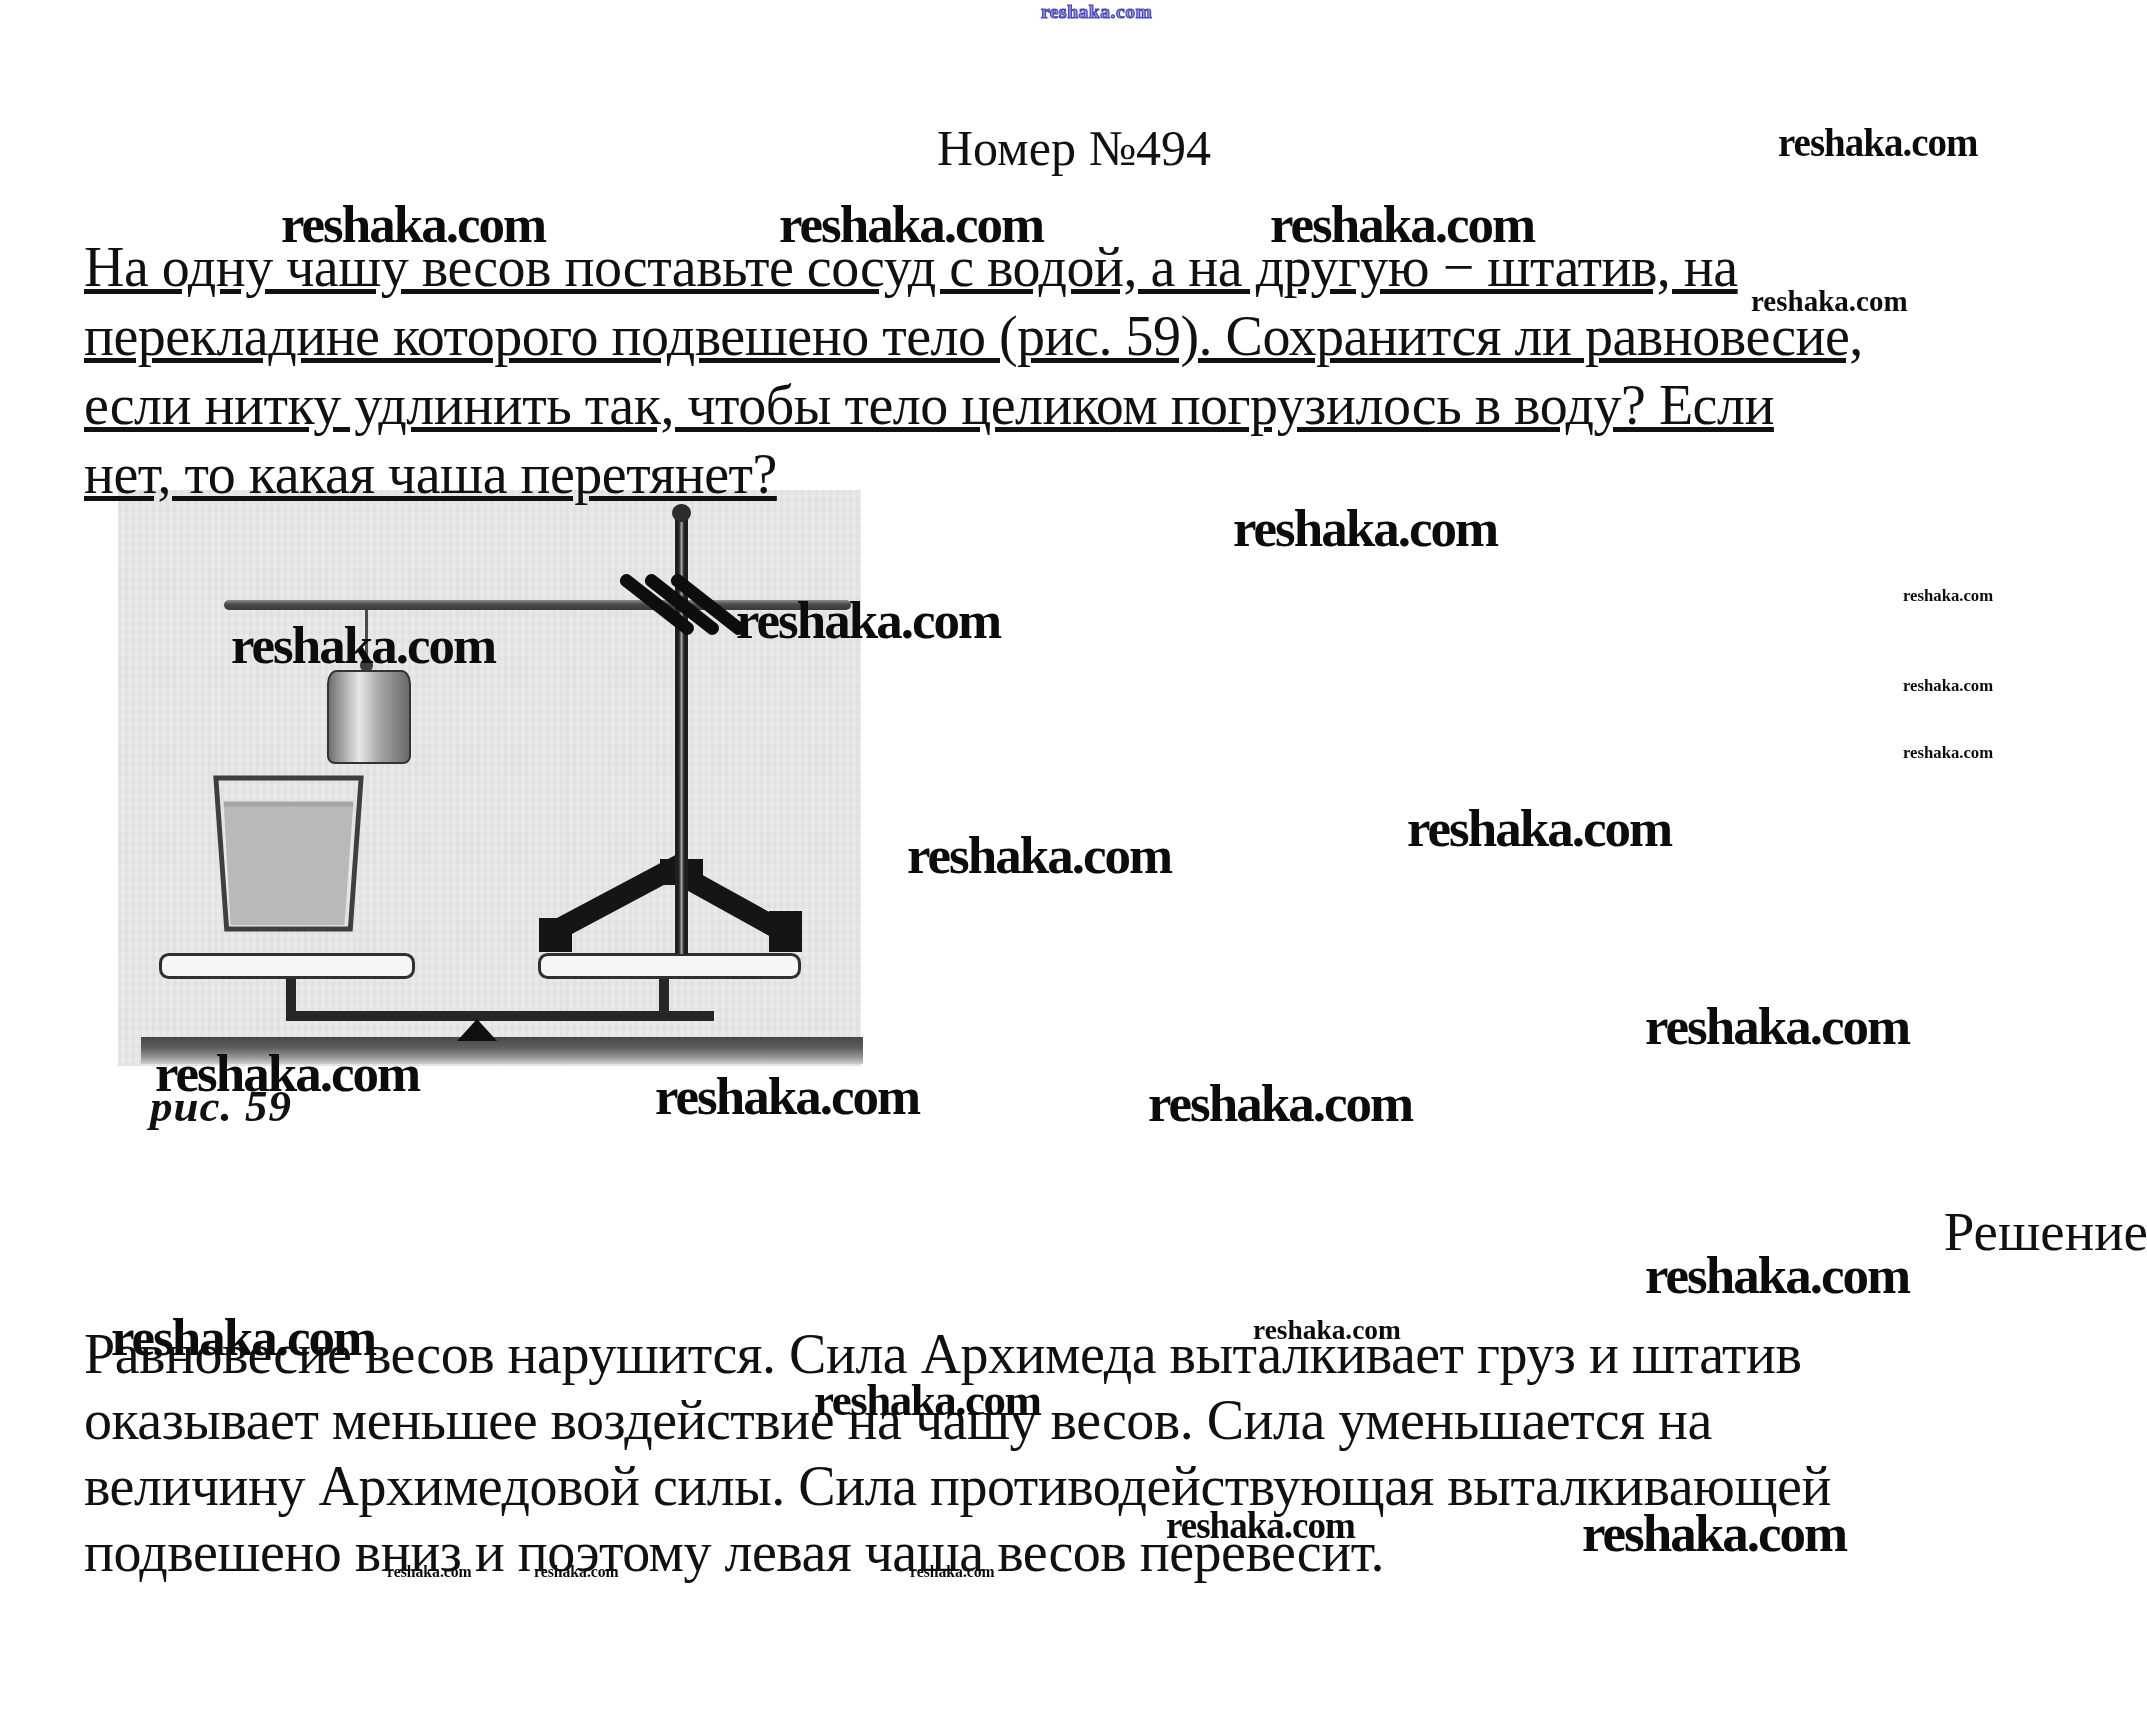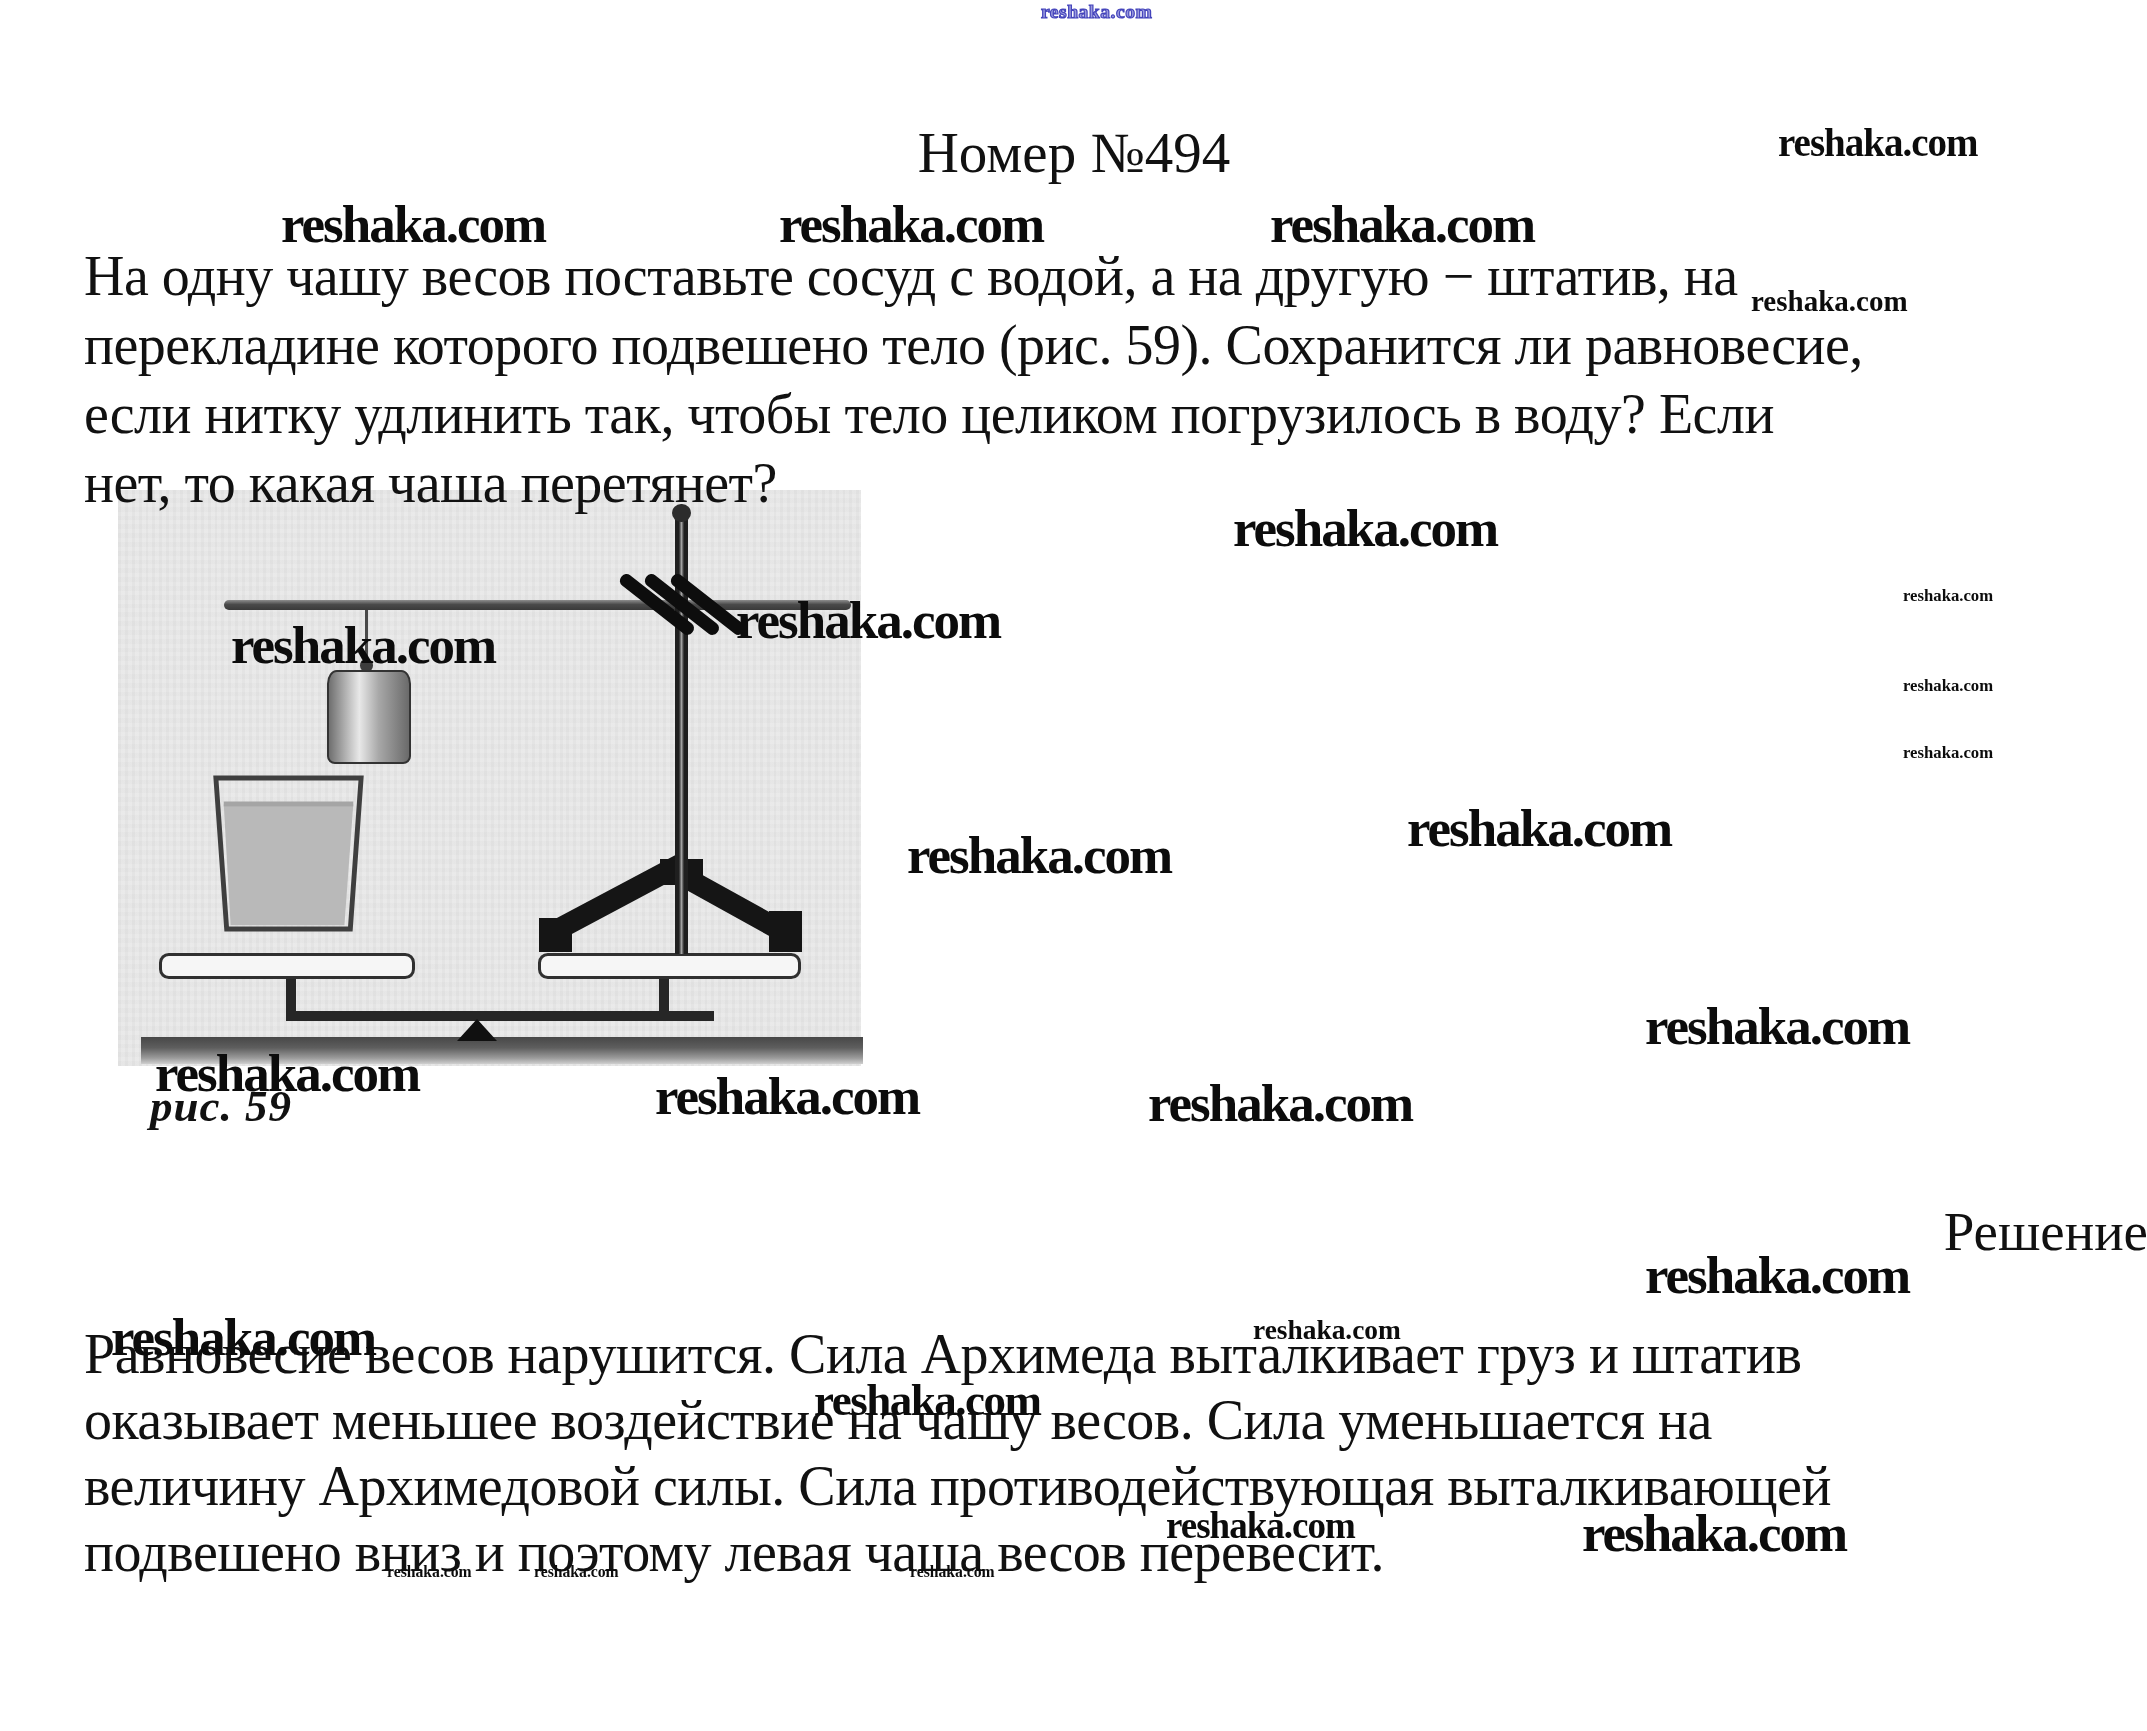--- a/index.html
+++ b/index.html
@@ -1,23 +1,23 @@
 <!DOCTYPE html>
 <html><head>
 <meta charset="utf-8">
 <style>
   html,body{margin:0;padding:0;background:#ffffff;}
   #page{position:relative;width:2148px;height:1732px;background:#ffffff;overflow:hidden;
         font-family:"Liberation Serif", serif;color:#111;}
 
   
   .doc-title{position:absolute;left:0;top:120px;width:100%;text-align:center;
-             font-size:57px;line-height:1.15;letter-spacing:0;}
+             font-size:50px;line-height:1.15;letter-spacing:0;}
   .para{position:absolute;white-space:nowrap;font-size:56px;line-height:69px;letter-spacing:-0.5px;z-index:4;}
-  .para.problem{left:84px;top:242px;}
+  .para.problem{left:84px;top:233px;text-decoration:underline;}
   .sol-heading{position:absolute;left:0;top:1200px;width:100%;text-align:right;font-size:55px;z-index:4;}
   .para.solution{left:84px;top:1321px;line-height:66px;}
   .fig-caption{position:absolute;left:106px;top:1080px;font-size:45px;font-weight:bold;
                font-style:italic;letter-spacing:1px;z-index:6;margin-left:44px;}
 
   
   .wm{position:absolute;font-family:Liberation Serif, serif;font-weight:700;
       color:#0c0c0c;white-space:nowrap;z-index:5;line-height:1;}
   .wm-xl{font-size:53px;letter-spacing:-2px;}
   .wm-lg40{font-size:39px;font-weight:600;letter-spacing:-1px;}

